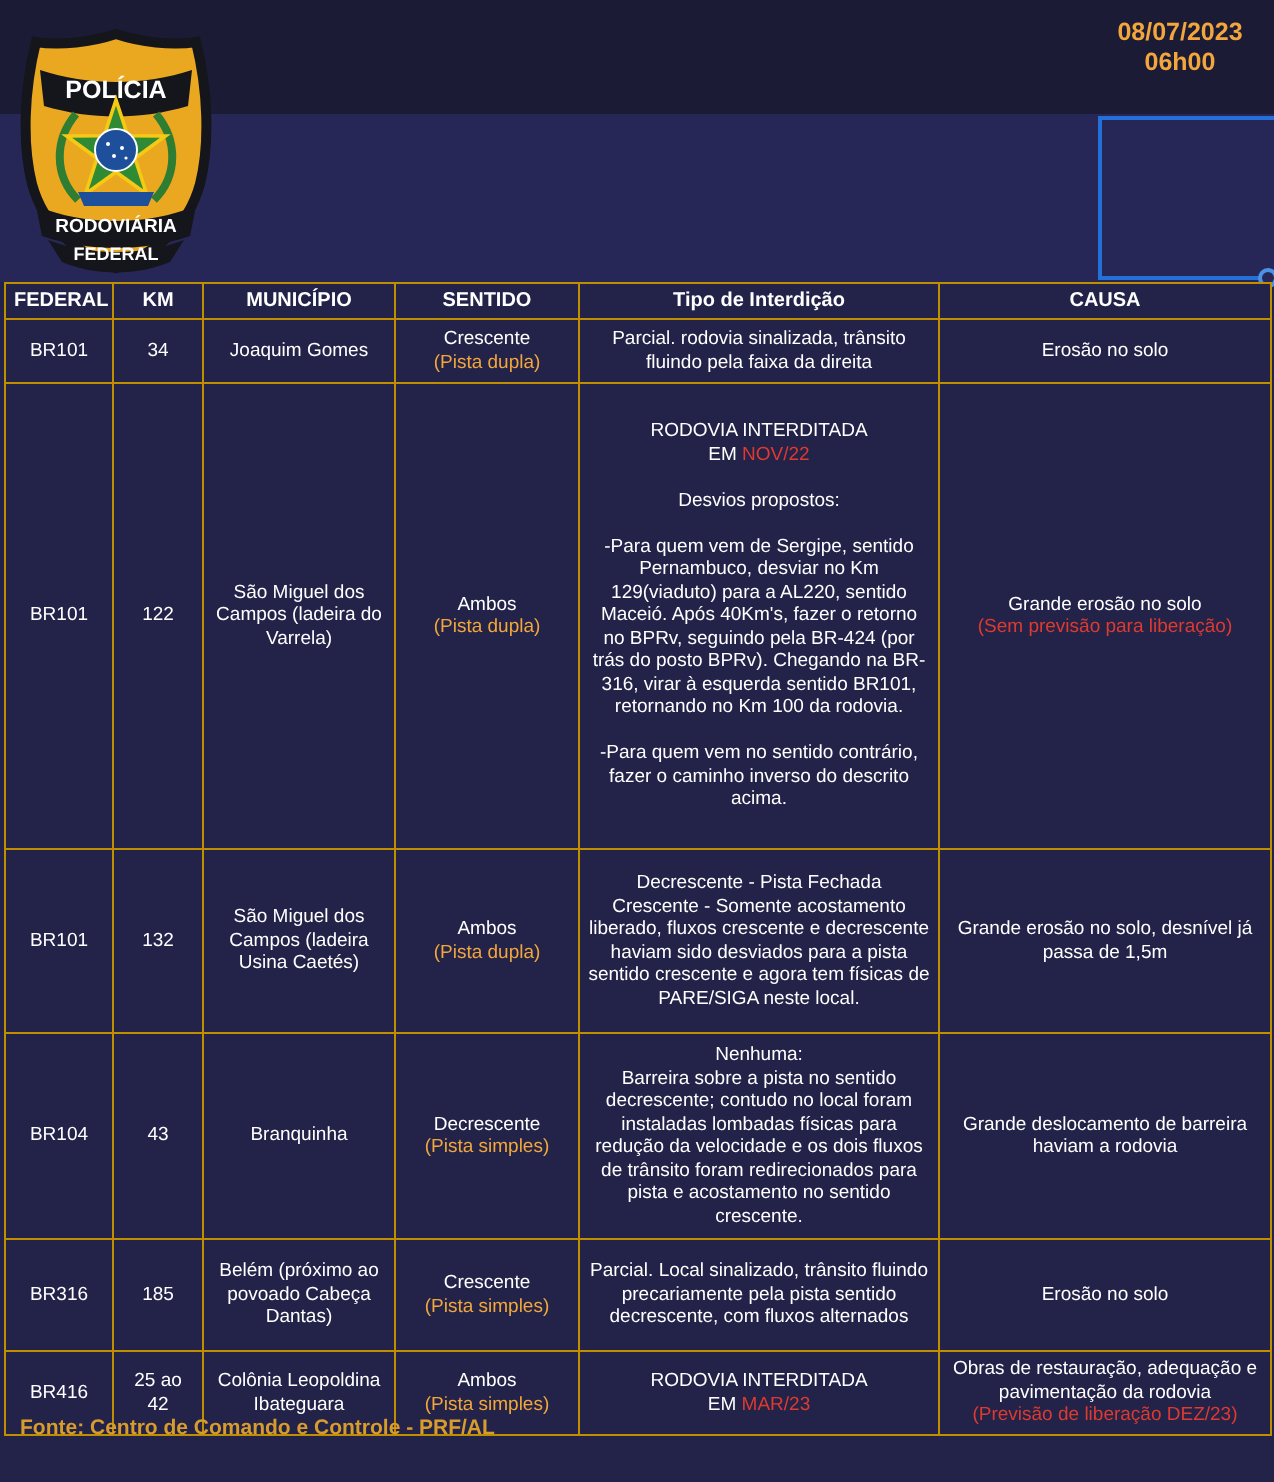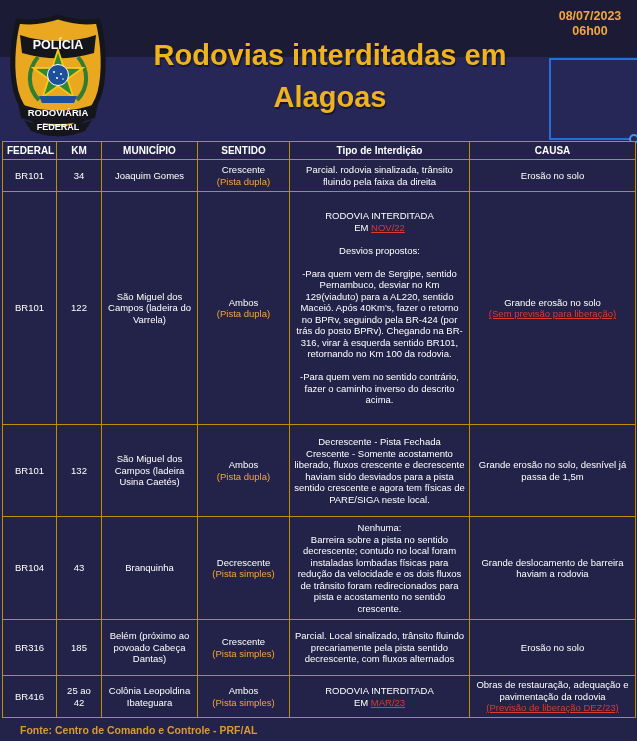--- a/index.html
+++ b/index.html
@@ -49,24 +49,24 @@
   }
   table.grid th{font-size:10px;font-weight:bold;height:18px;}
   tbody tr:nth-child(1){height:32px;}
   tbody tr:nth-child(2){height:233px;}
   tbody tr:nth-child(3){height:92px;}
   tbody tr:nth-child(4){height:103px;}
   tbody tr:nth-child(5){height:56px;}
   tbody tr:nth-child(6){height:42px;}
   td.c-tipo{white-space:pre-line;}
   .gold{color:var(--pista_gold);}
-  .red{color:var(--alert_red);text-decoration:underline;}
+  .red{color:var(--alert_red);}
   .footer{
-    position:absolute;left:0;top:718px;width:637px;height:23px;
-    display:flex;align-items:center;padding-left:20px;
+    position:absolute;left:0;top:702px;width:637px;height:23px;
+    display:flex;align-items:center;padding-left:10px;
     color:#d89c2c;font-size:10.5px;font-weight:bold;
   }
   
   .badge-text{fill:#fff;font-family:"Liberation Sans",sans-serif;font-weight:bold;}
 </style>
 </head>
 <body>
 
 <div class="page">
 
@@ -85,21 +85,20 @@
       <circle cx="53" cy="62" r="1" fill="#fff"></circle>
     <circle cx="49" cy="66" r="1" fill="#fff"></circle>
       <circle cx="55" cy="67" r="0.8" fill="#fff"></circle>
     <path d="M31,84 L69,84 L66,91 L34,91 Z" fill="#1d4f9b"></path>
     <path d="M10,91 C35,101 65,101 90,91 L87,106 C64,114 36,114 13,106 Z" fill="#15151c"></path>
     <text x="50" y="104" text-anchor="middle" class="badge-text" font-size="9.5">RODOVIÁRIA</text>
     <path d="M16,108 C36,116 64,116 84,108 L77,119 C60,126 40,126 23,119 Z" fill="#15151c"></path>
     <text x="50" y="118" text-anchor="middle" class="badge-text" font-size="9">FEDERAL</text>
   </svg>
 
-  <div class="page-title">Rodovias interditadas em Alagoas</div>
 
   <div class="datetime">
     <div>08/07/2023</div>
     <div>06h00</div>
   </div>
 
   <div class="selection-box"></div>
   <div class="selection-handle"></div>
 
   <table class="grid">

